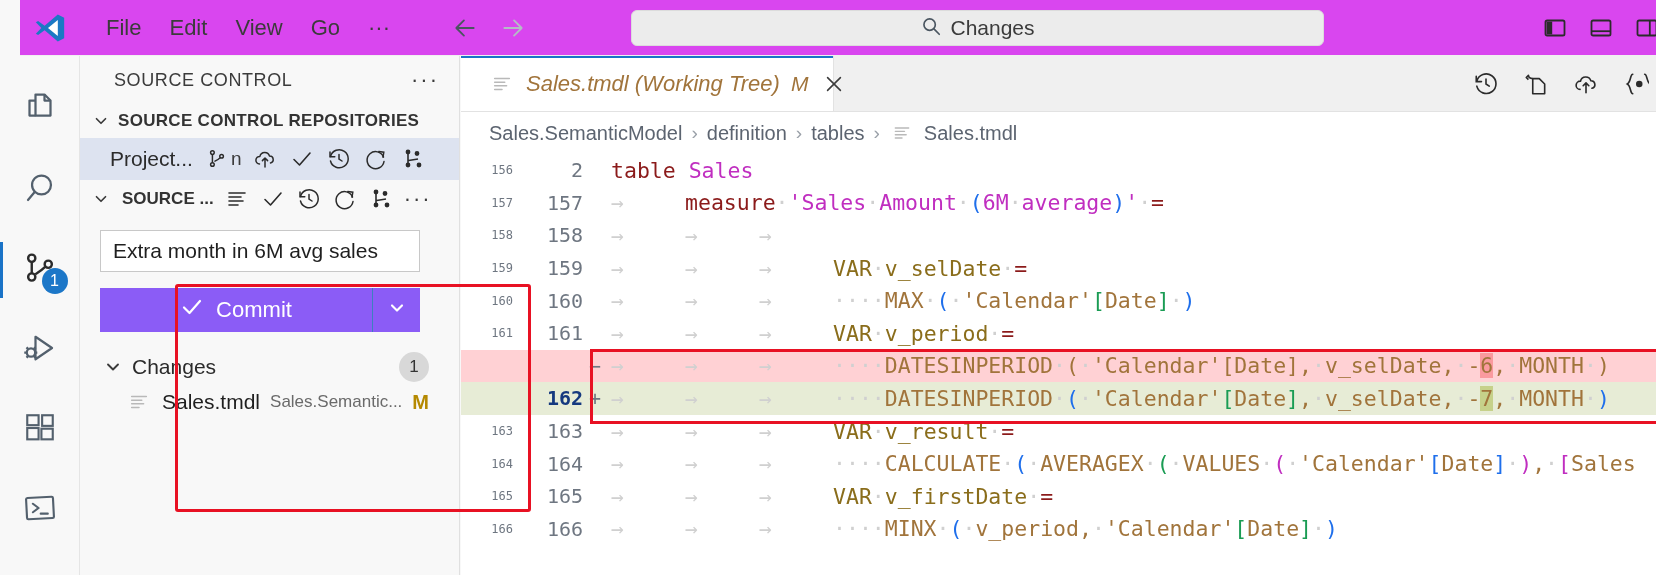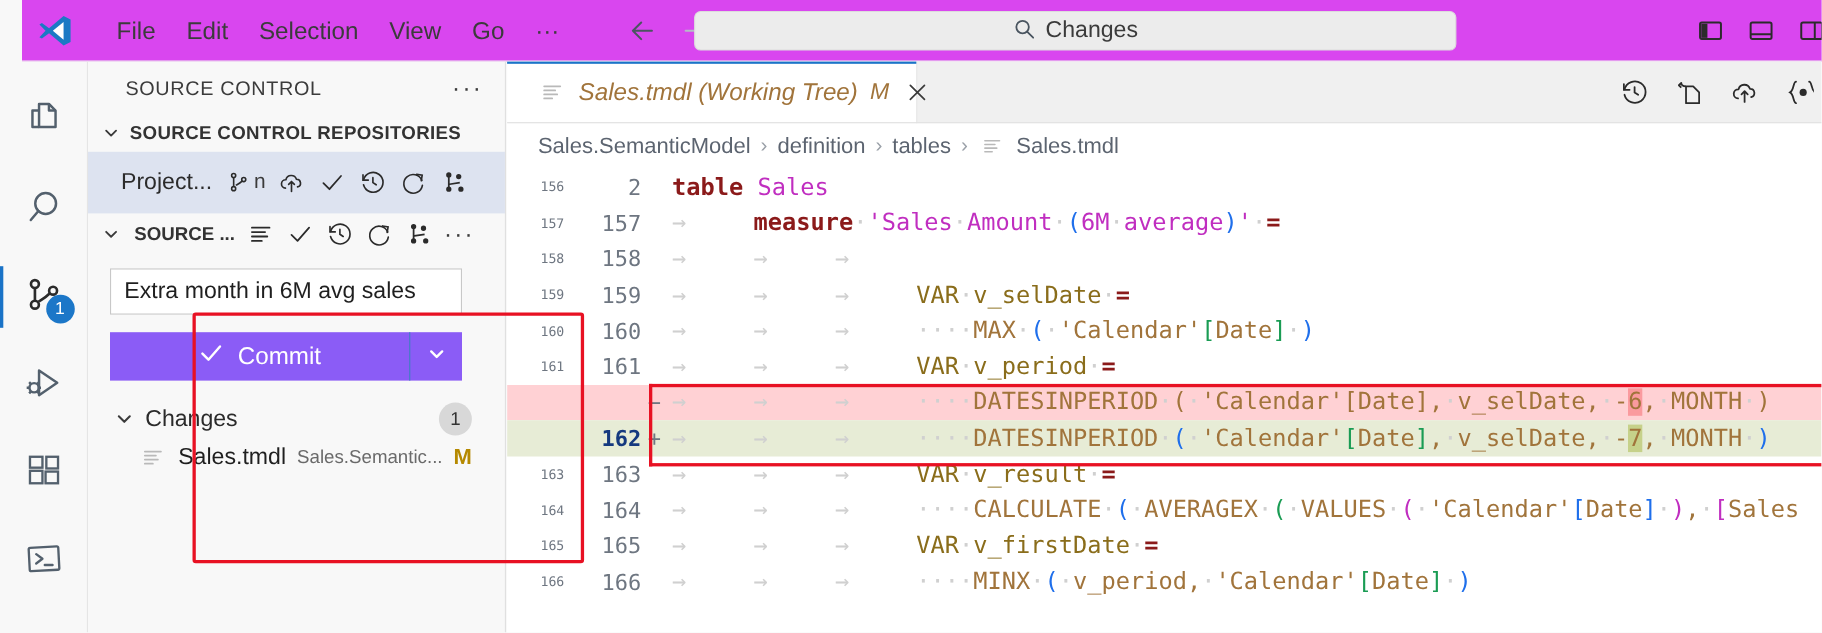--- a/index.html
+++ b/index.html
@@ -68,21 +68,21 @@
   .sidebar-title .t { font-size: 18px; letter-spacing: 0.6px; color: #3b3b3b; }
   .dots { font-size: 22px; color: #3b3b3b; letter-spacing: 2px; line-height: 10px; }
 
   .section-head {
     height: 34px; display: flex; align-items: center; gap: 6px; padding-left: 10px;
   }
   .chev { width: 22px; height: 22px; display:flex;align-items:center;justify-content:center; flex: 0 0 auto;}
   .section-head .lbl { font-size: 17px; font-weight: bold; color: #333; letter-spacing: 0.3px; white-space: nowrap;}
 
   .repo-row {
-    height: 56px; background: #dde3f0; display: flex; align-items: center;
+    height: 42px; background: #dde3f0; display: flex; align-items: center;
     gap: 11px; padding-left: 30px; overflow: hidden;
   }
   .repo-row .rname { font-size: 21px; color: #2b2b2b; white-space: nowrap; }
   .repo-row .branch { display:flex; align-items:center; gap:1px; font-size: 19px; color: #3b3b3b; }
   .mini-icon { width: 26px; height: 26px; display:flex;align-items:center;justify-content:center; flex:0 0 auto;}
 
   .scm-head {
     height: 38px; display: flex; align-items: center; gap: 10px; padding-left: 10px; overflow: hidden;
   }
   .scm-head .lbl2 { font-size: 17px; font-weight: bold; color: #333; white-space: nowrap; }
@@ -156,21 +156,21 @@
   .gut-m { width: 20px; text-align: center; color: #6e7681; flex: 0 0 auto; font-size: 20px;}
   .ctext { flex: 1; white-space: pre; overflow: hidden; padding-left: 6px; }
   .ln-add .gut-b { color: #15397f; font-weight: bold; }
   .row-del { background: #ffd1d4; }
   .row-add { background: #e7ecd6; }
   .row-del .ctext, .row-add .ctext { height: 32.6px; display:flex; align-items:center;}
   .w-del { background: #fa9a9e; }
   .w-add { background: #c6d18a; }
 
   .ws { color: #d0d0d0; }
-  .kw { color: #8b1a1a; font-weight: bold; }
+  .kw { color: #8b1a1a; }
   .str { color: #c02ec0; }
   .fn { color: #a1743b; }
   .var { color: #8a6d1b; }
   .br0 { color: #1f6feb; }
   .br1 { color: #1a9c54; }
   .br2 { color: #c02ec0; }
   .ident { color: #8a6d1b; }
   .tbl { color: #c02ec0; }
 
   .diffbox {
@@ -186,21 +186,20 @@
   <div class="titlebar">
     <div class="vscode-logo">
       <svg width="34" height="34" viewBox="0 0 24 24">
         <path d="M17.5 2.5 L22 4.8 L22 19.2 L17.5 21.5 L8.2 13.6 L3.6 17 L2 16.1 L5.9 12 L2 7.9 L3.6 7 L8.2 10.4 Z" fill="#1b79c4"></path>
         <path d="M17.5 6.3 L17.5 17.7 L10.6 12 Z" fill="#ffffff"></path>
       </svg>
     </div>
     <div class="menu">
       <div class="menu-item">File</div>
       <div class="menu-item">Edit</div>
-      <div class="menu-item">Selection</div>
       <div class="menu-item">View</div>
       <div class="menu-item">Go</div>
       <div class="menu-item">···</div>
     </div>
     <div class="navbtns">
       <div class="navbtn">
         <svg width="30" height="26" viewBox="0 0 24 24" fill="none" stroke="#4a5560" stroke-width="1.7" stroke-linecap="round" stroke-linejoin="round">
             <path d="M20 12H4M11 5l-7 7 7 7"></path>
           </svg>
       </div>

